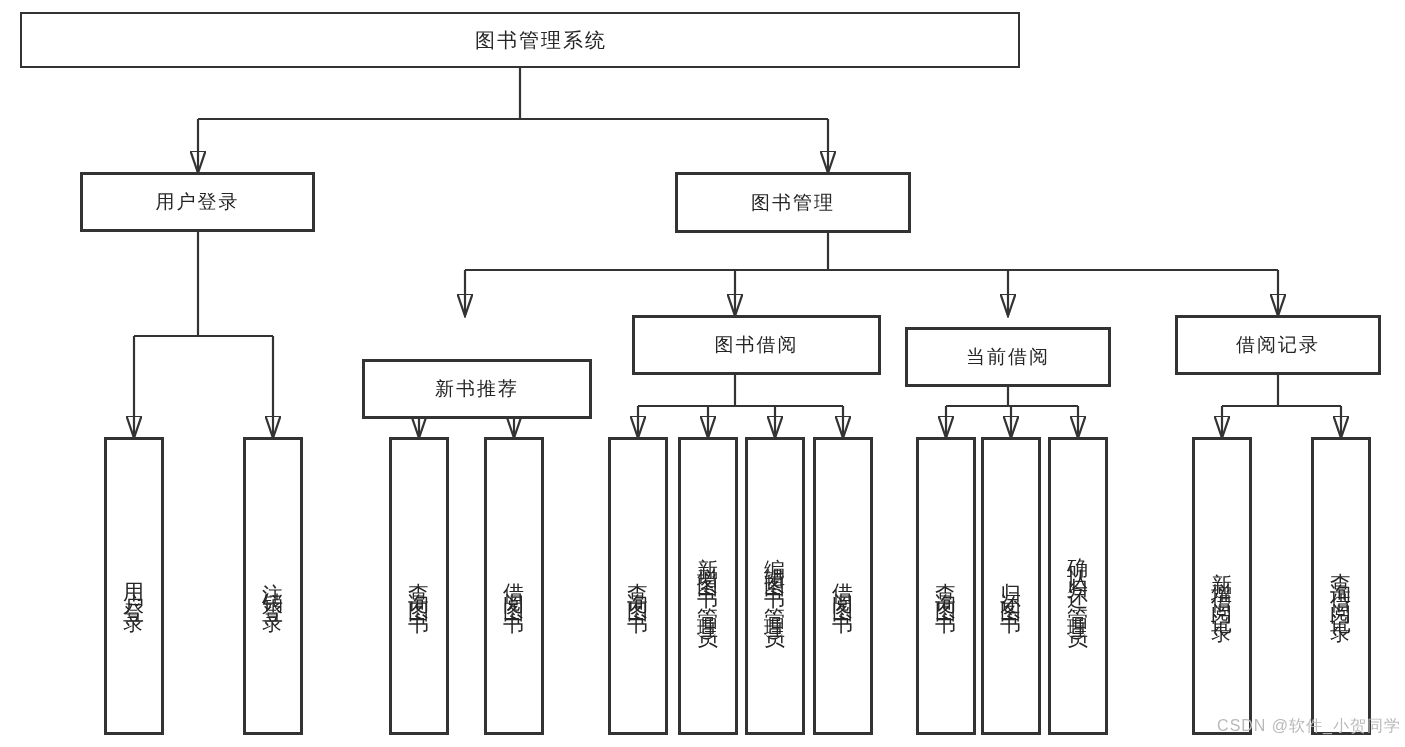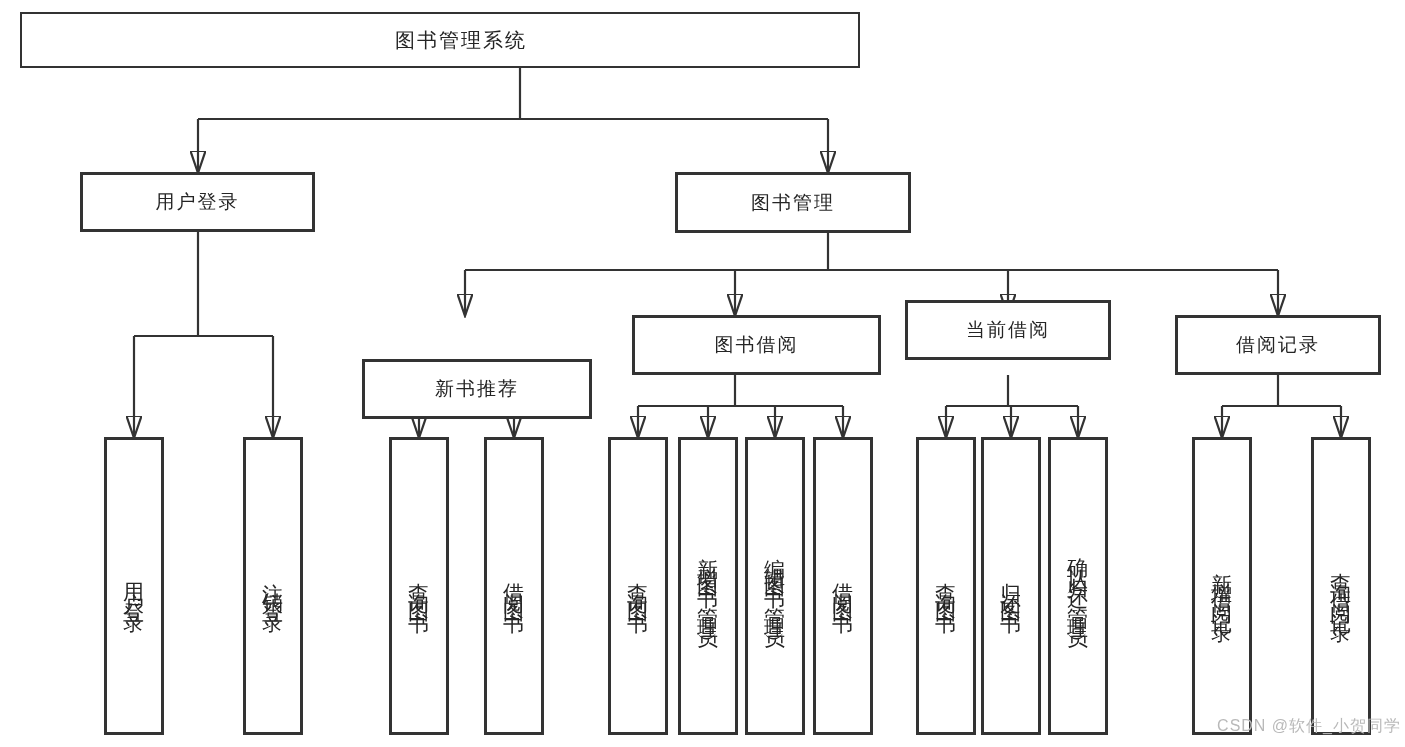--- a/index.html
+++ b/index.html
@@ -7,26 +7,26 @@
   .canvas {
     position:relative; width:1405px; height:747px; background:#ffffff; overflow:hidden;
   }
   svg.connectors { position:absolute; left:0; top:0; z-index:1; }
   .node {
     position:absolute; box-sizing:border-box; background:#ffffff;
     border:3px solid #333333; color:#252525;
     display:flex; align-items:center; justify-content:center;
     font-size:19px; letter-spacing:2px; z-index:2; white-space:nowrap;
   }
-  #root-node { left:20px; top:12px; width:840px; height:56px; border-width:2px; font-size:20px;padding-left:42px; }
+  #root-node { left:20px; top:12px; width:1000px; height:56px; border-width:2px; font-size:20px;padding-left:42px; }
   #n-user-login { left:80px;  top:172px; width:235px; height:60px; }
   #n-book-mgmt  { left:675px; top:172px; width:236px; height:61px;text-align:center; }
   #n-new-books      { left:362px;  top:315px; width:230px; height:60px;margin-top:44px; }
   #n-book-borrow    { left:632px;  top:315px; width:249px; height:60px; }
-  #n-current-borrow { left:905px;  top:300px; width:206px; height:60px; }
+  #n-current-borrow { left:905px;  top:327px; width:206px; height:60px; }
   #n-borrow-records { left:1175px; top:315px; width:206px; height:60px; }
   .leaf {
     top:437px; width:60px; height:298px;
     writing-mode:vertical-rl; text-orientation:mixed;
     font-size:21px; letter-spacing:10px; line-height:1;
   }
   #l-user-login { left:104px; }
   #l-logout     { left:243px; }
   #l-nb-query   { left:389px; }
   #l-nb-borrow  { left:484px; }

